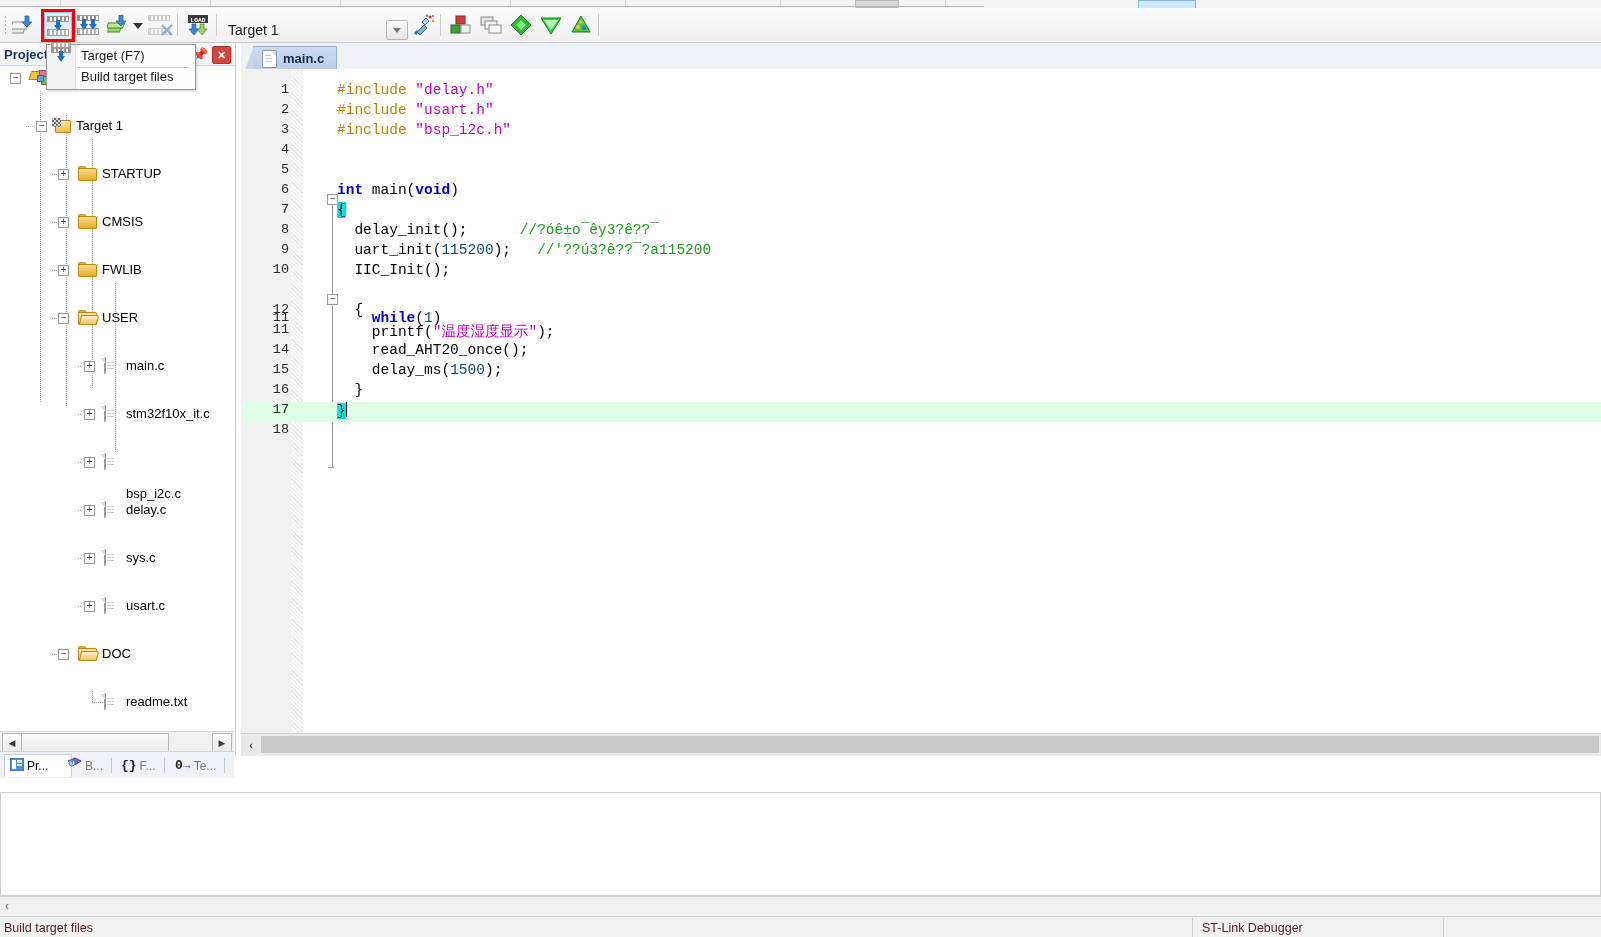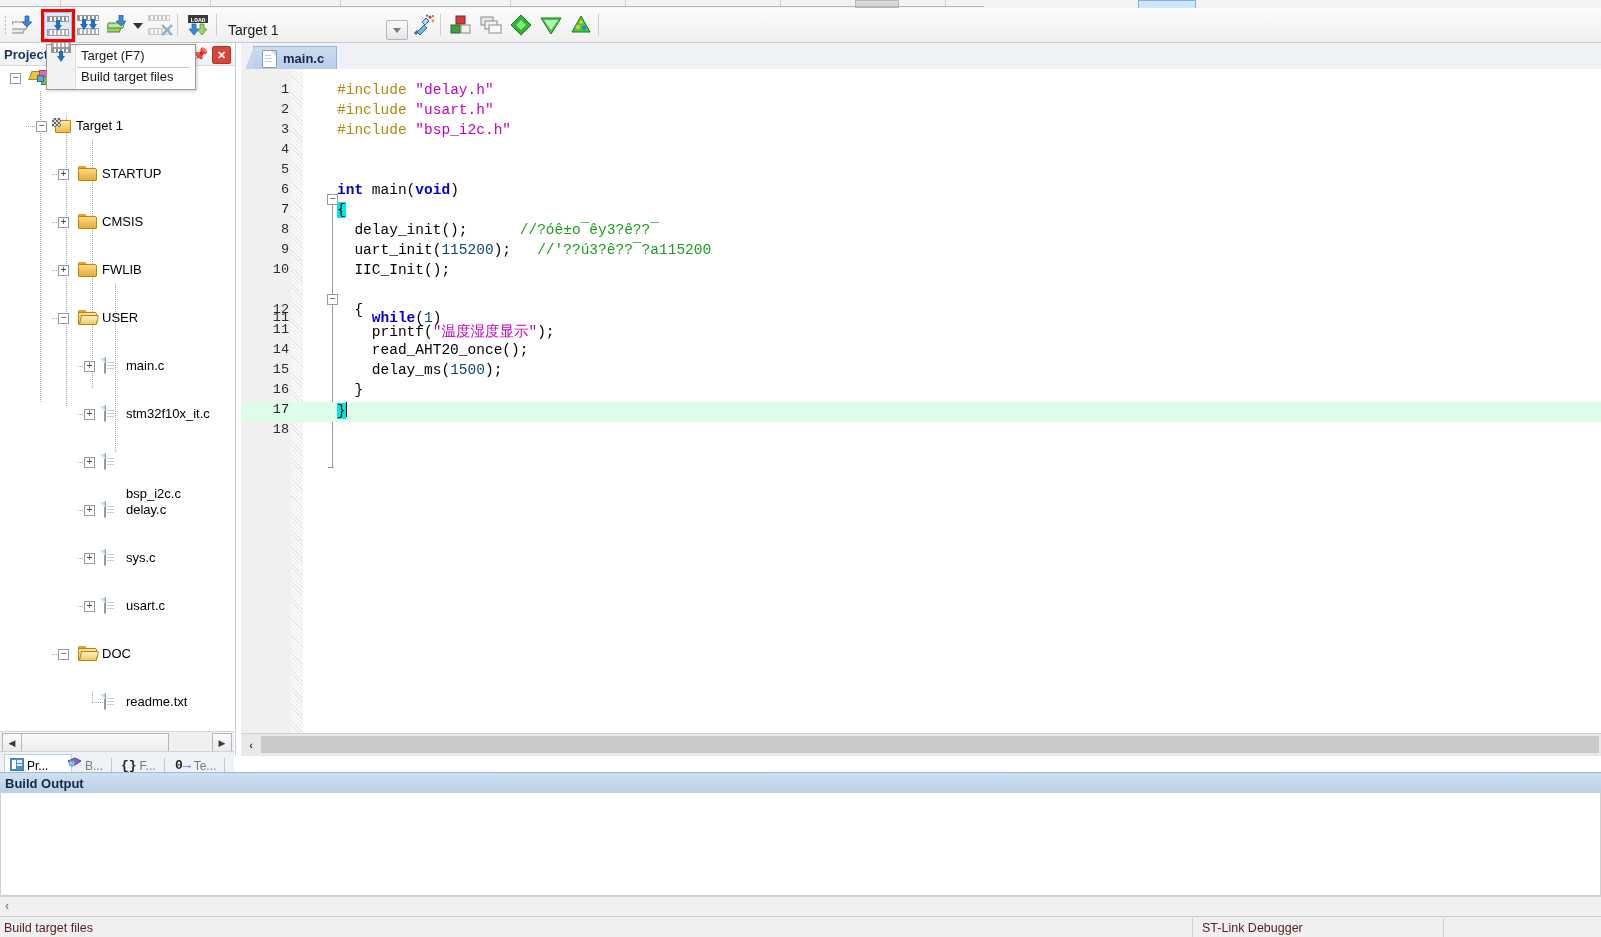--- a/index.html
+++ b/index.html
@@ -569,23 +569,20 @@
           <div class="cline" style="top: 353px;"><span class="num">18</span><span class="txt"></span></div>
         </div>
     </div>
 
     <div class="e-hscroll">
       <div class="arr">‹</div>
       <div class="track"></div>
     </div>
   </div>
 
-  <div class="bo-header">
-    <div class="bo-title">Build Output</div>
-  </div>
   <div class="bo-body"></div>
   <div class="bo-scroll">
     <div class="arr">‹</div>
   </div>
 
   <div class="statusbar">
     <div class="st-text">Build target files</div>
     <div class="st-sep" style="left:1192px"></div>
     <div class="st-dbg">ST-Link Debugger</div>
     <div class="st-sep" style="left:1443px"></div>

